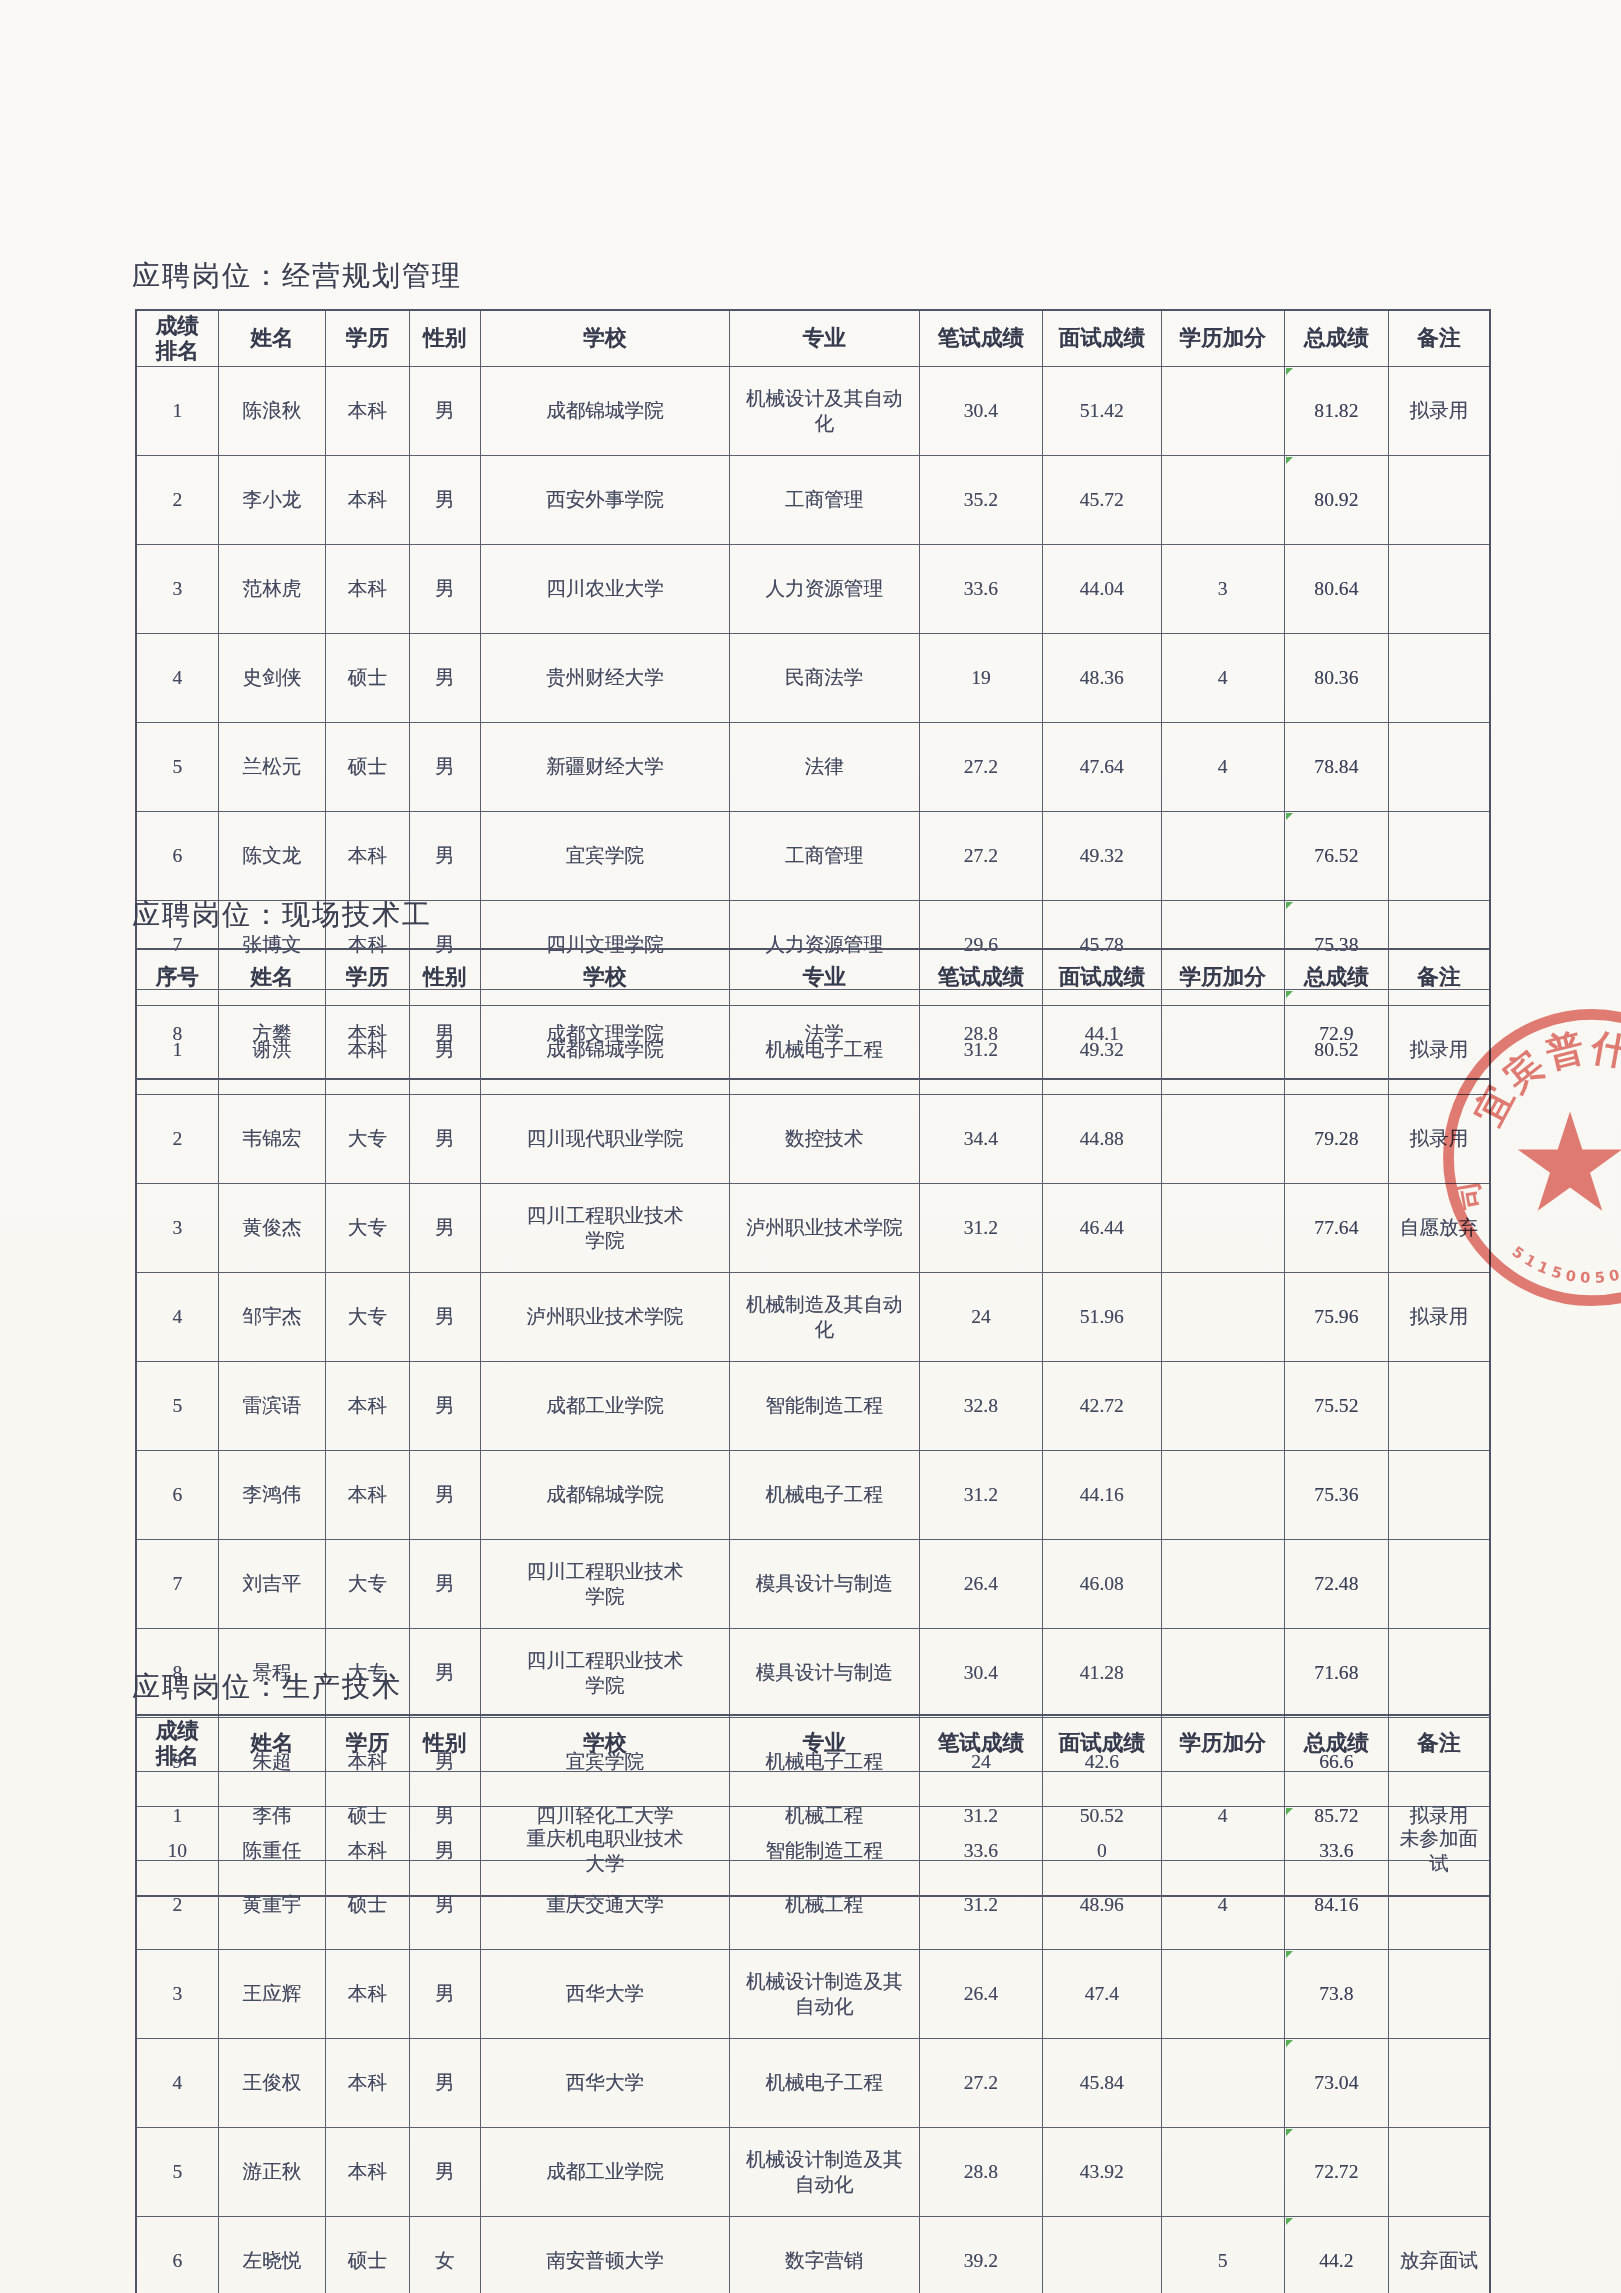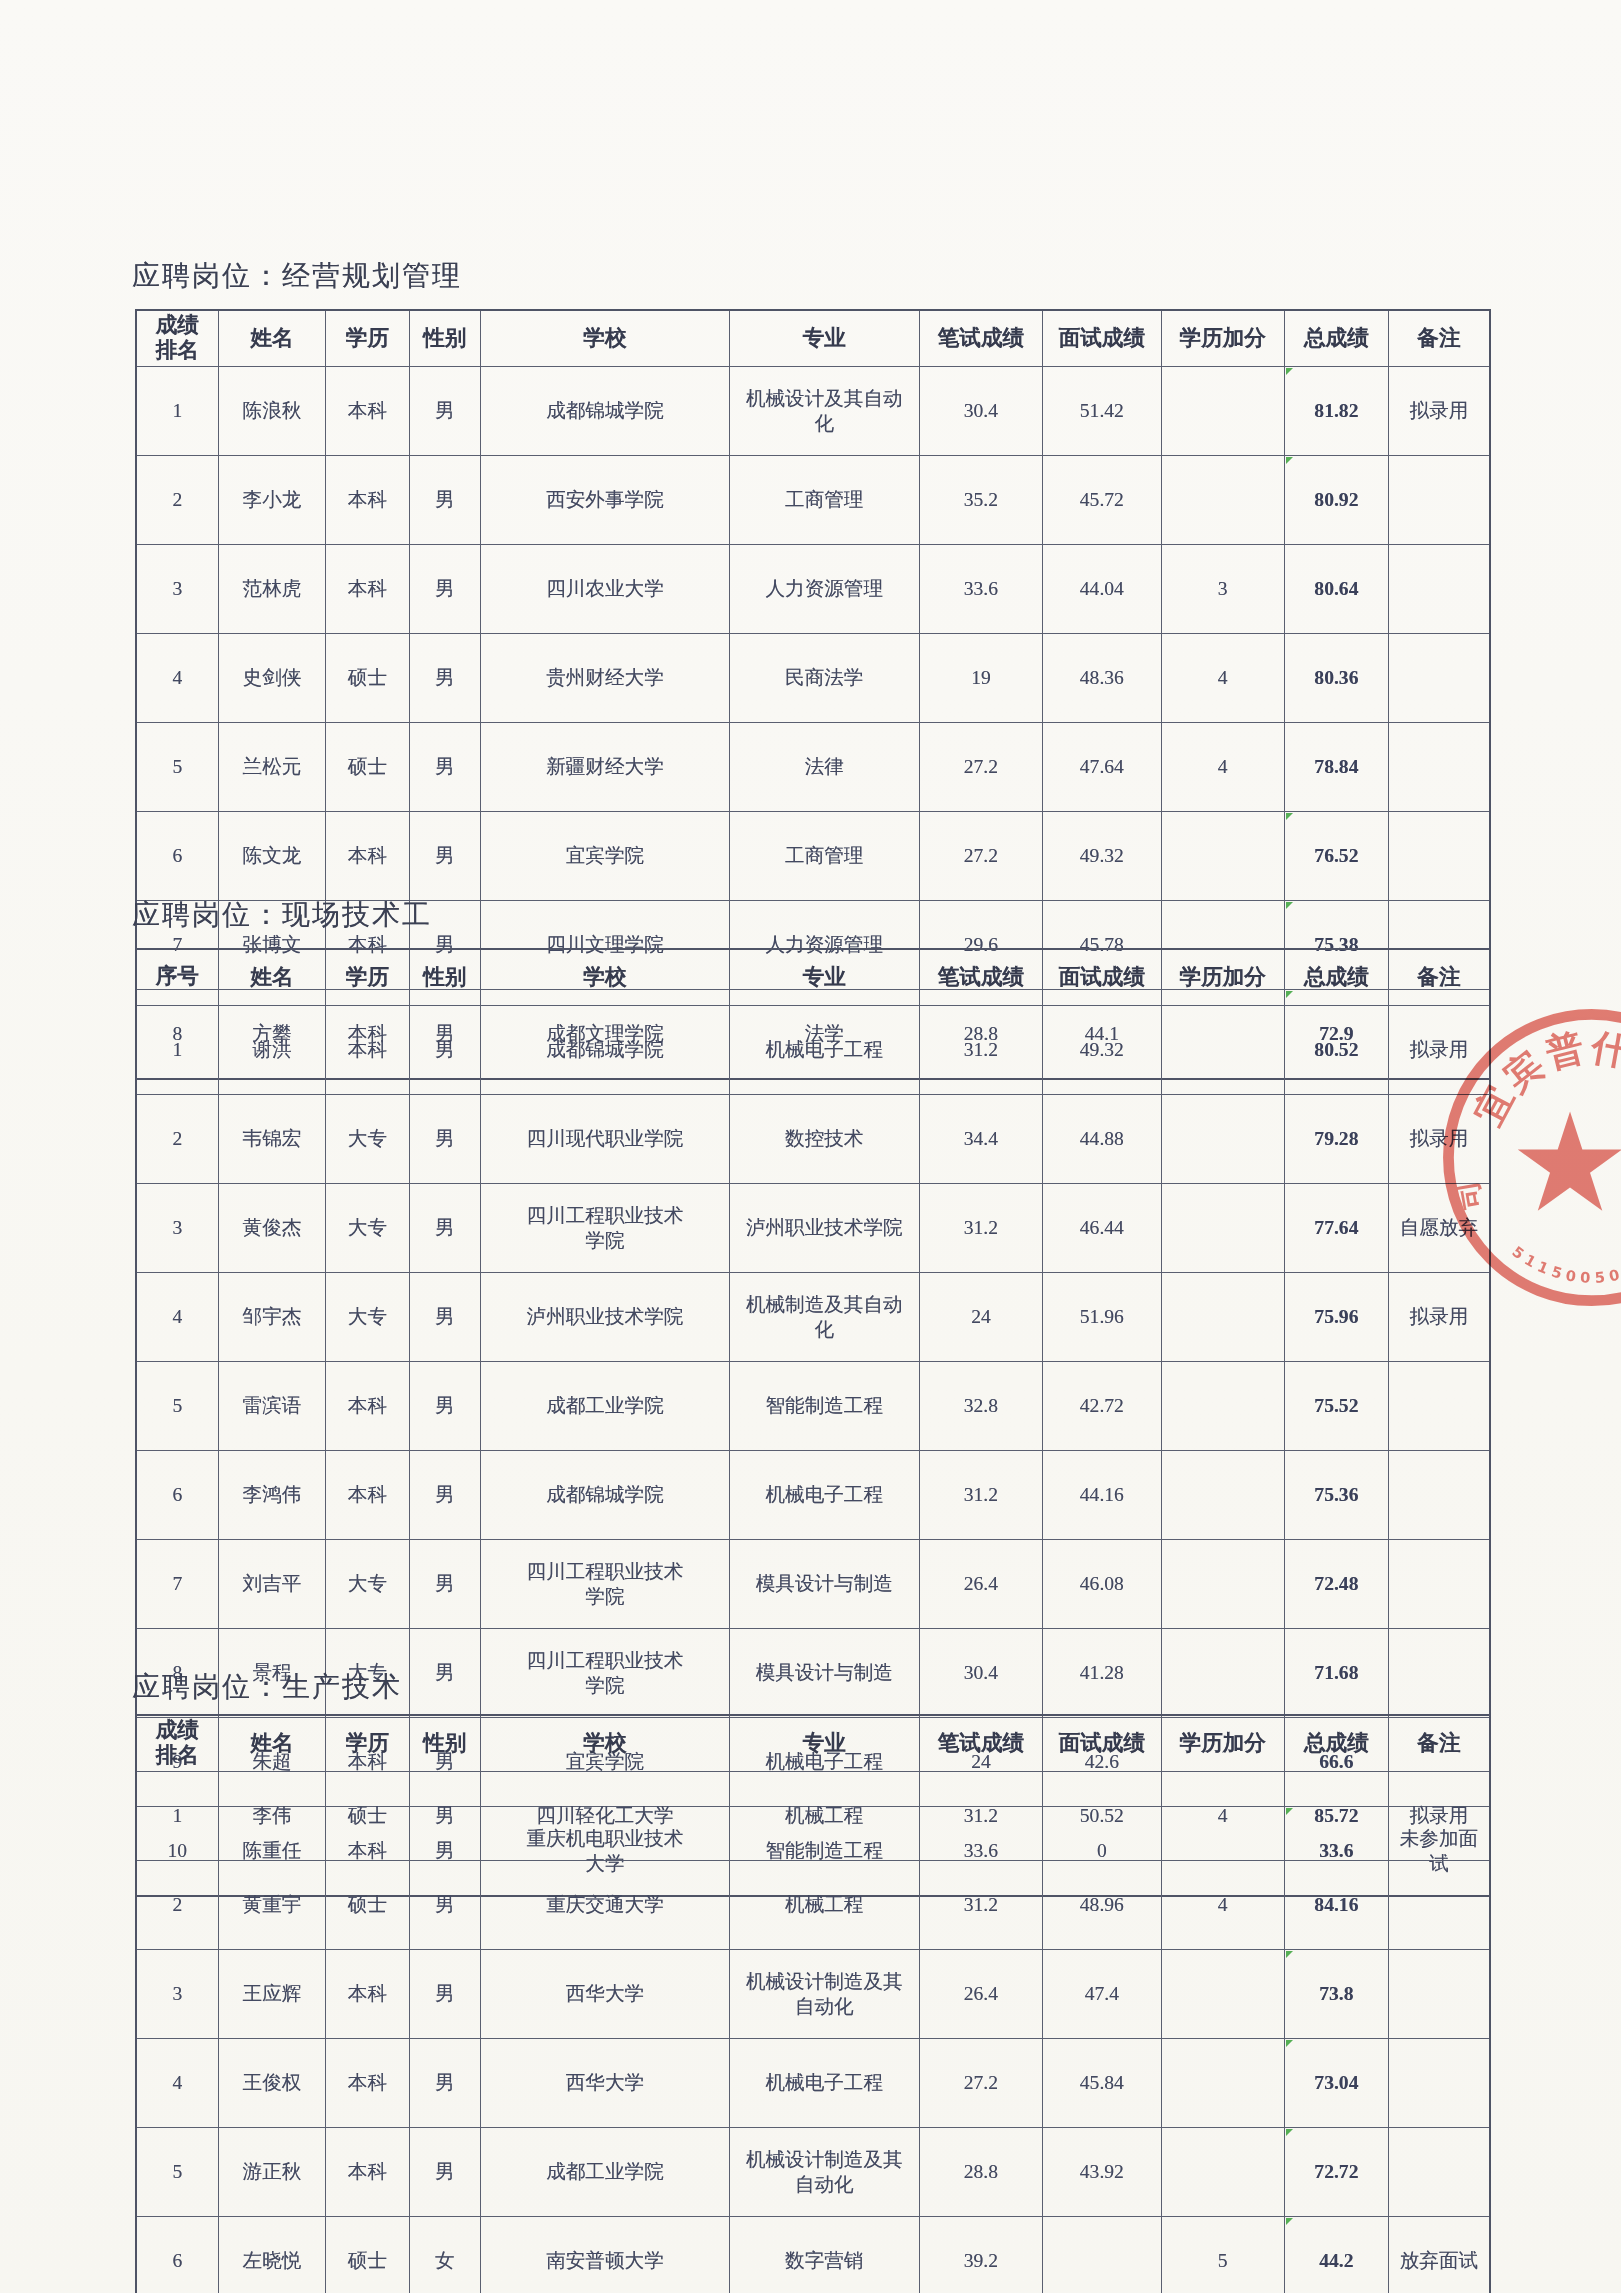--- a/index.html
+++ b/index.html
@@ -30,28 +30,28 @@
   th,td{
     border:1px solid #5a5f70;
     text-align:center;vertical-align:middle;
     overflow:hidden;word-break:break-all;
     text-shadow:0 0 0.6px rgba(61,67,86,.5);
   }
   th{
     height:55px;font-size:21.6px;font-weight:bold;color:#363b4e;
     line-height:24.5px;padding:0 2px;
   }
-  th.c0{padding:0 14px;font-family:Liberation Mono, monospace;}
+  th.c0{padding:0 14px;}
   td{
     height:62px;font-size:19.6px;line-height:25.5px;color:#434961;
     padding:0 2px;
   }
   td.c4{padding:13px 37px;}
   td.c5{padding:0 12px;margin-top:39px;}
-  td.c9{font-weight:bold;color:#3a405a;}
+  td.c9{font-weight:normal;color:#3a405a;}
   .tick{position:relative;}
   .tick::before{
     content:'';position:absolute;top:1px;left:1px;width:0;height:0;
     border-top:7.8px solid #3aa23a;border-right:7.8px solid transparent;opacity:.85;
   }
   .stamp{
     position:absolute;left:1421px;top:985px;width:200px;height:353px;
     mix-blend-mode:multiply;opacity:.92;
   }
   .seal-ch{font-size:38px;font-weight:bold;text-anchor:middle;dominant-baseline:central;

